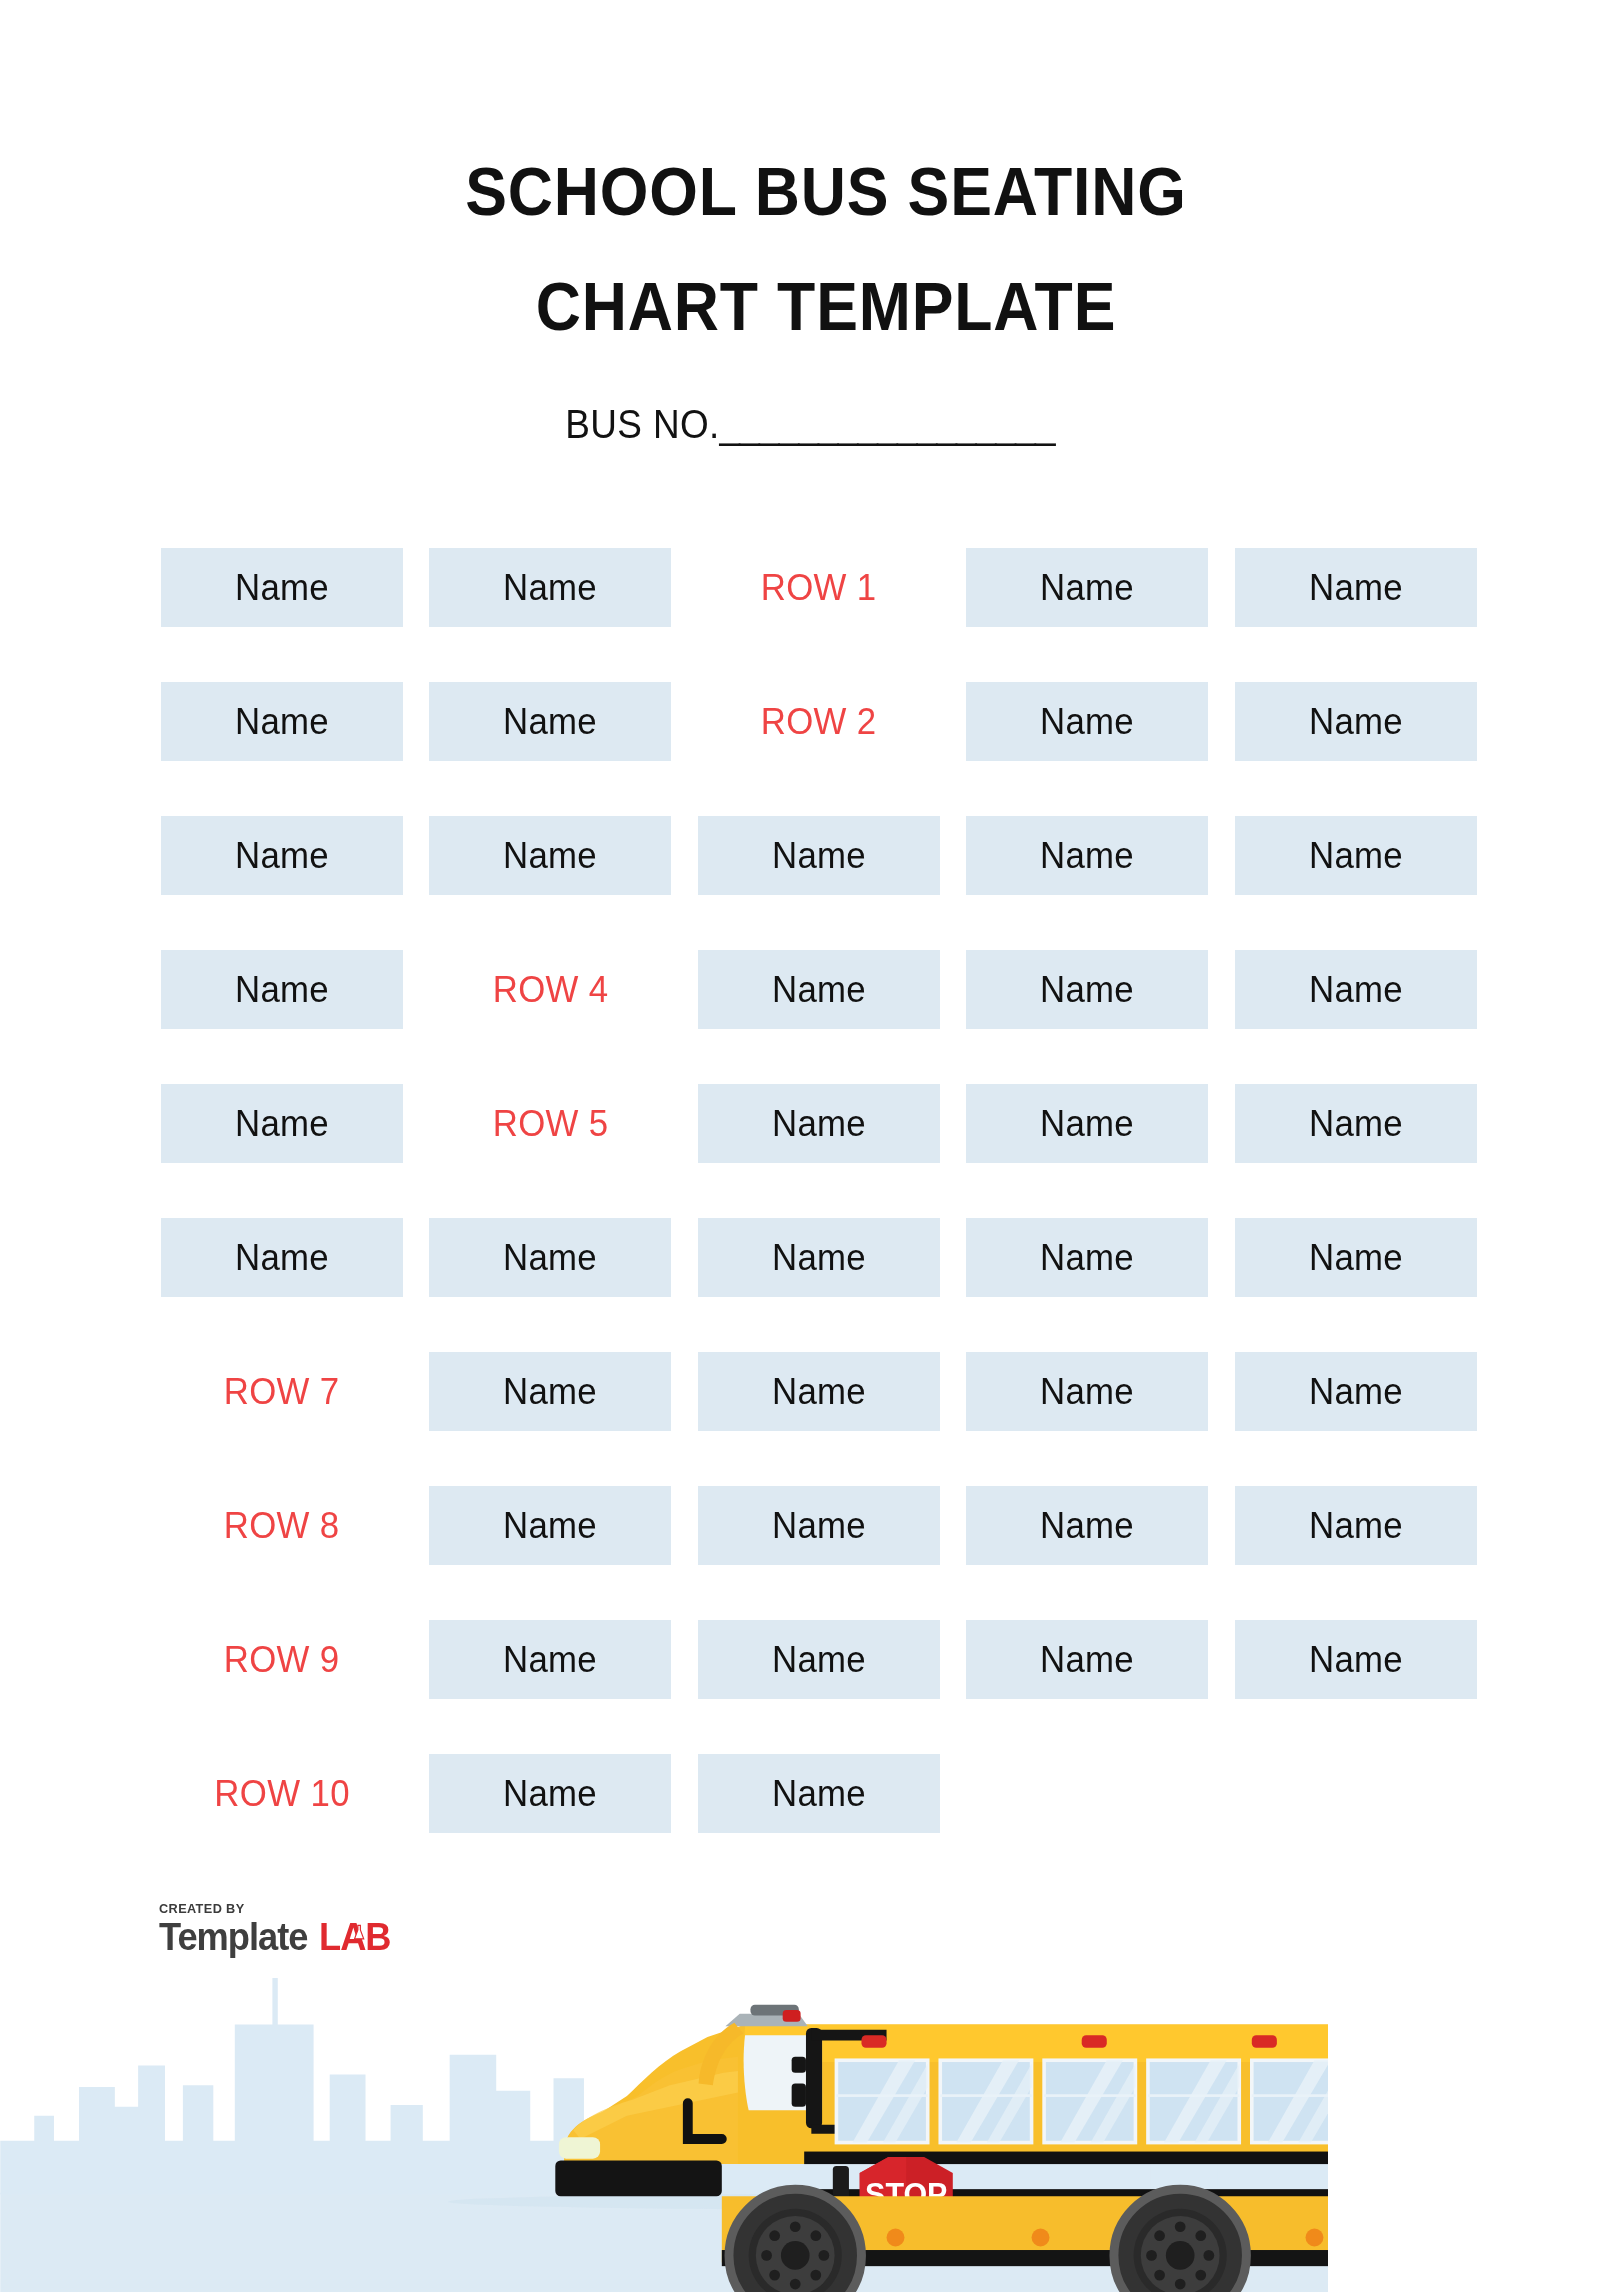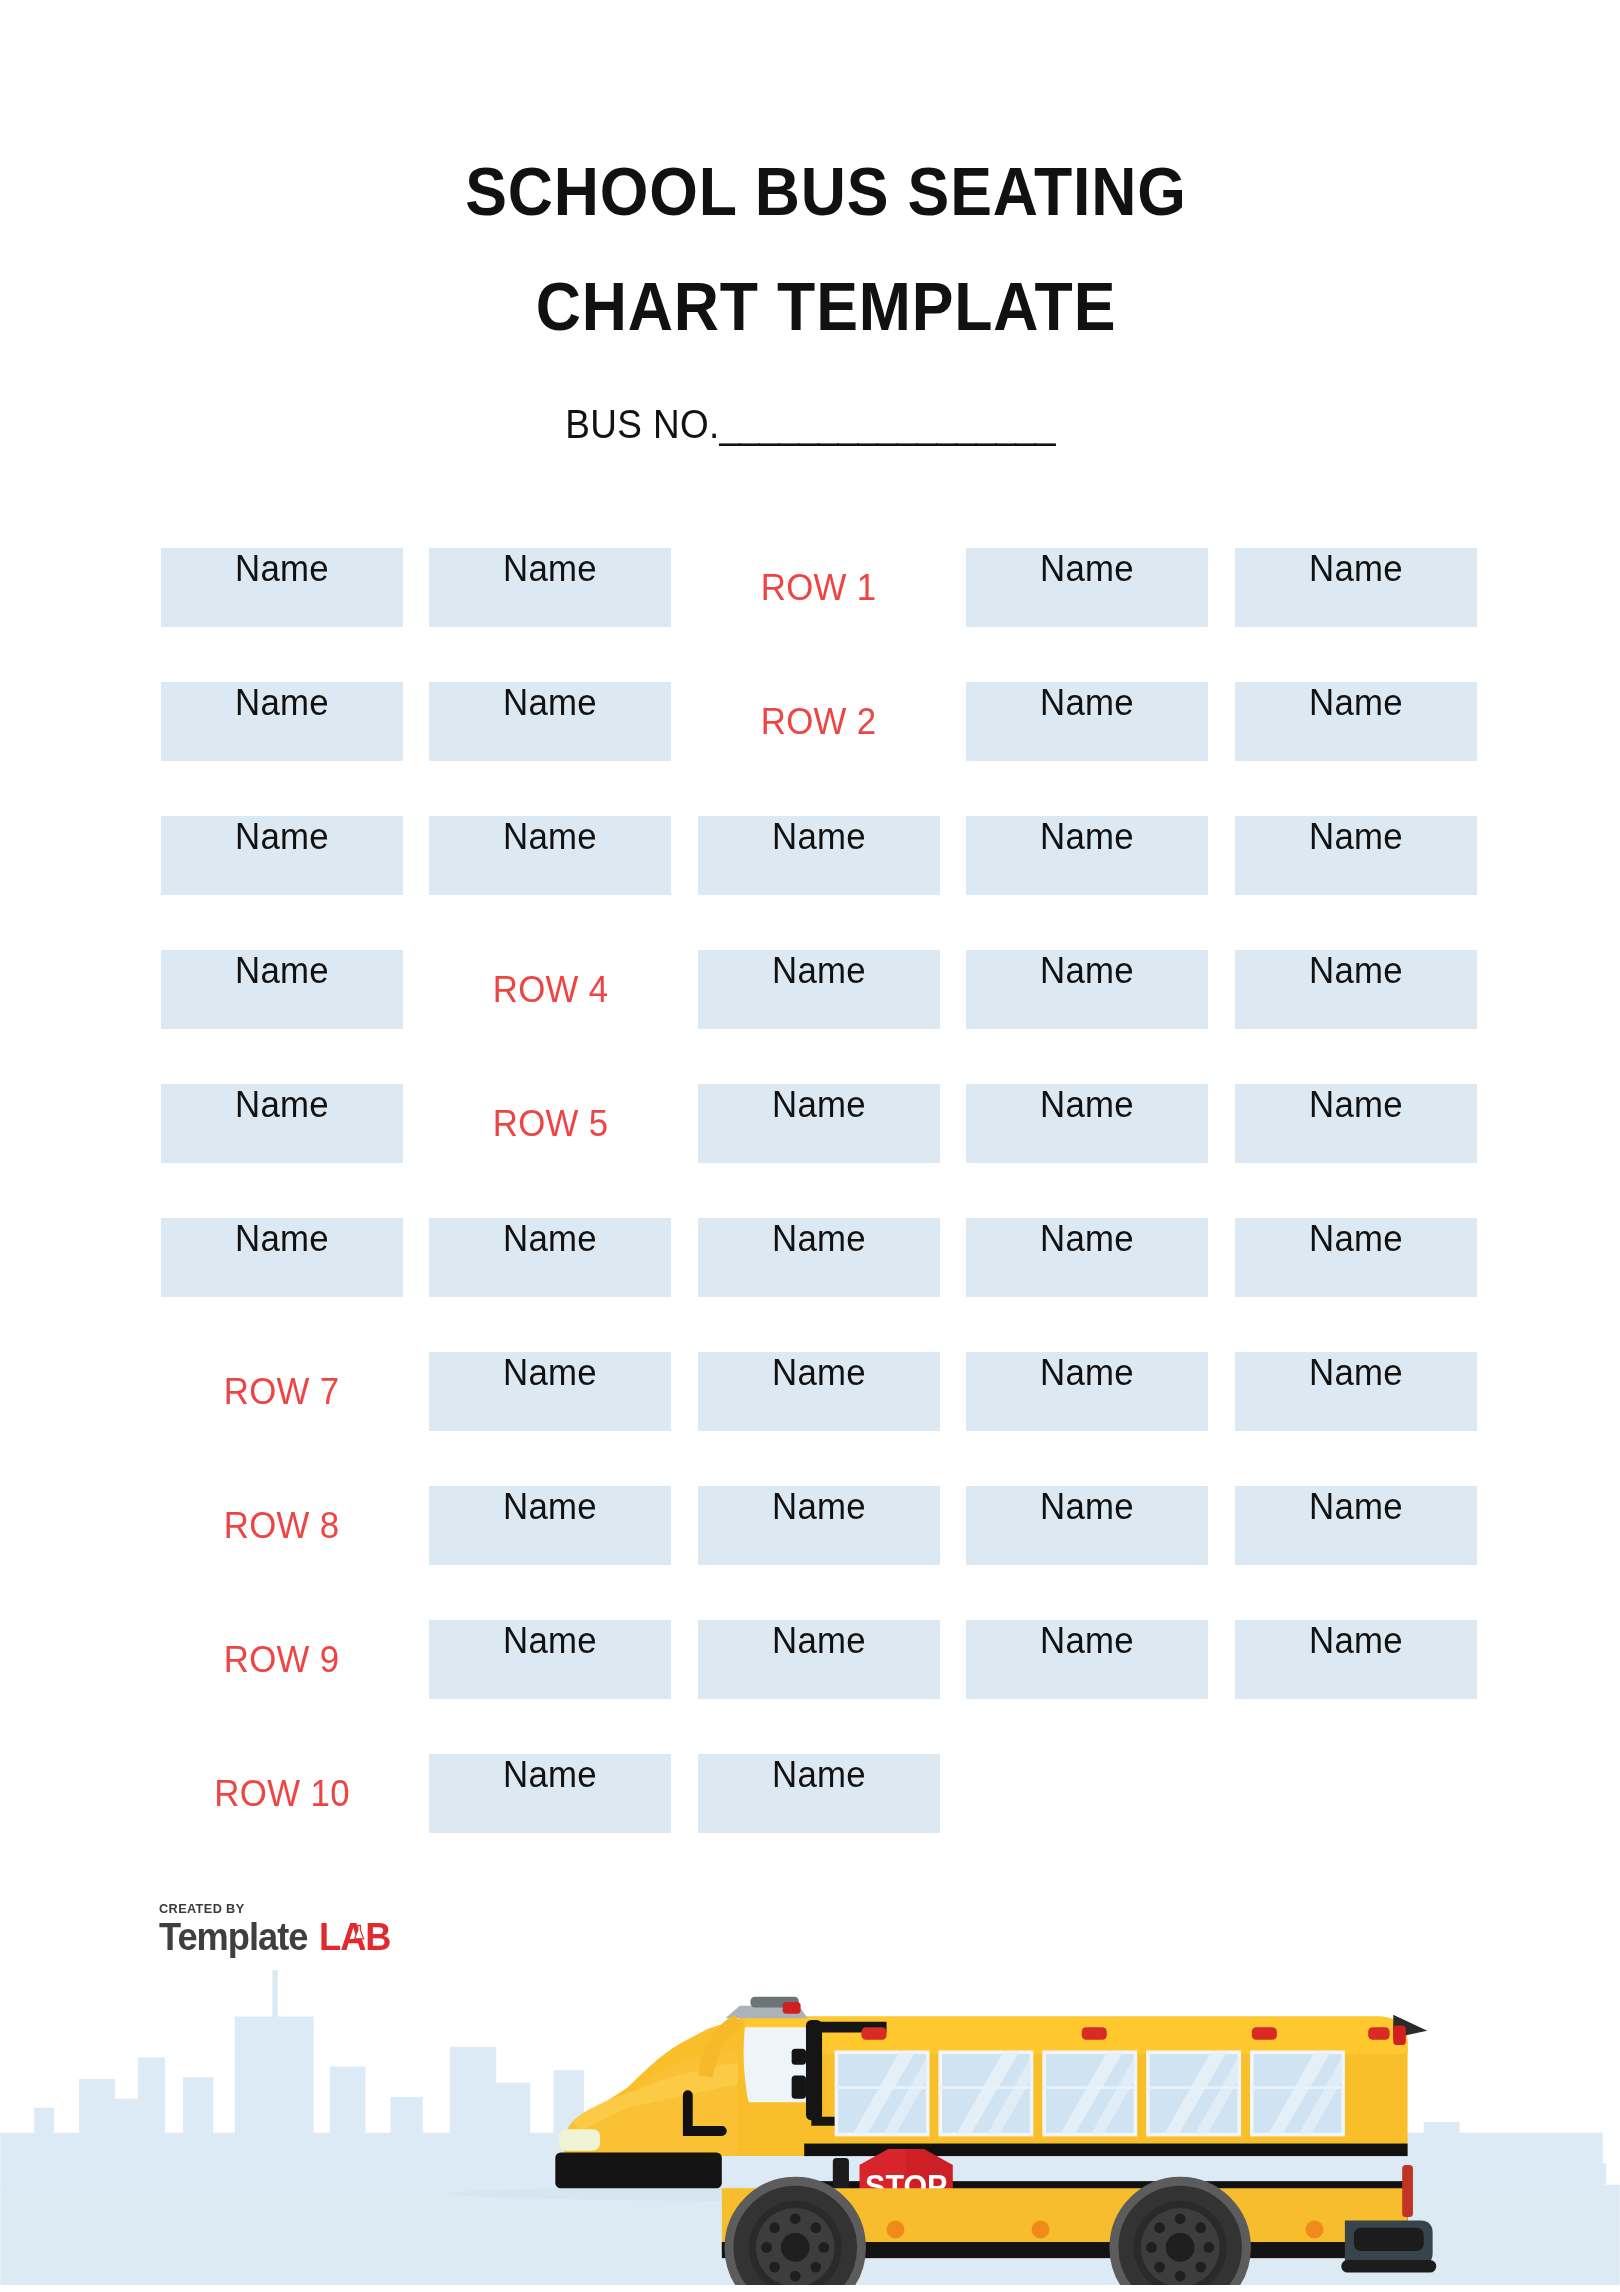--- a/index.html
+++ b/index.html
@@ -61,21 +61,21 @@
     width: 1315px;
     display: grid;
     grid-template-columns: repeat(5, 242px);
     grid-auto-rows: 79px;
     column-gap: 26.4px;
     row-gap: 55px;
   }
   .seat-cell {
     background: #dde9f2;
     display: flex;
-    align-items: flex-start;
+    align-items: center;
     justify-content: center;
     font-size: 37px;
     font-weight: 400;
     color: #111111;
     letter-spacing: 0.3px;
     transform-origin: center;
   }
   .seat-cell span {
     display: inline-block;
     transform: scaleX(0.94);
@@ -93,22 +93,22 @@
   }
   .row-label span {
     display: inline-block;
     transform: scaleX(0.94);
   }
 
   
   .footer-art {
     position: absolute;
     left: 0;
-    bottom: 8px;
-    width: 1620px;
+    bottom: 0;
+    width: 1328px;
     height: 376px;
     overflow: hidden;
   }
   .footer-art svg { display: block; }
 
   
   .logo {
     position: absolute;
     left: 159px;
     top: 1902px;

